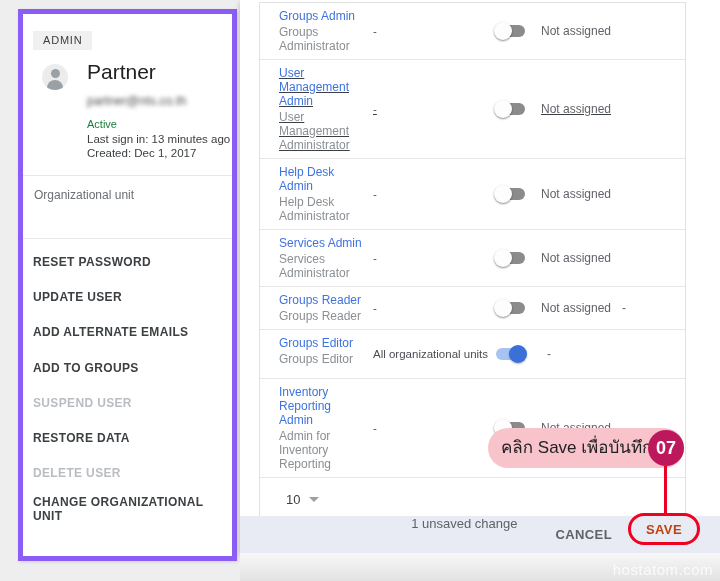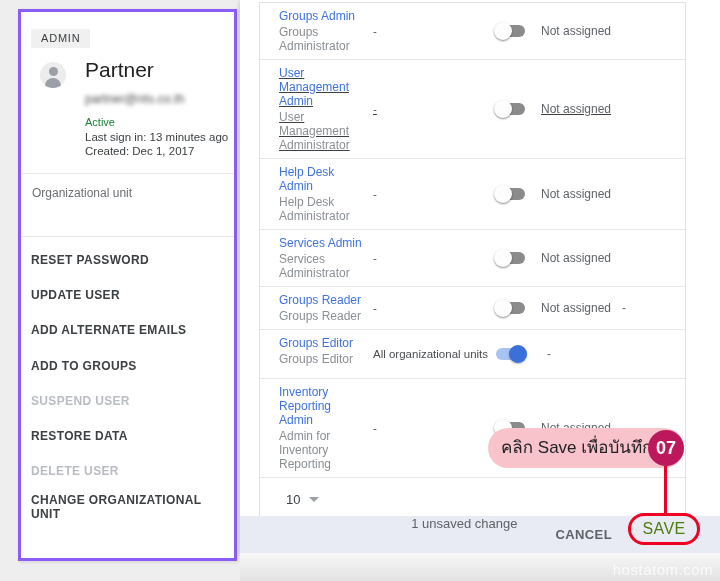--- a/index.html
+++ b/index.html
@@ -7,21 +7,21 @@
   body {
     position:relative; overflow:hidden;
     background:#eeeeee;
     font-family:"Liberation Sans", sans-serif;
     color:#3c4043;
   }
 
   
   .sidebar-card {
     position:absolute; left:18px; top:9px; width:219px; height:552px;
-    background:#ffffff; border:3px solid #8b5cf6;
+    background:#ffffff; border:5px solid #8b5cf6;
     box-shadow:1px 1px 3px rgba(0,0,0,.12);
   }
   .admin-badge {
     position:absolute; left:10px; top:17px;
     background:#f0f0f0; color:#3c4043;
     font-size:11px; letter-spacing:.8px; padding:3px 10px 4px;
   }
   .avatar {
     position:absolute; left:19px; top:50px; width:26px; height:26px;
     border-radius:50%; background:#ececec; overflow:hidden;
@@ -105,21 +105,21 @@
   }
   .unsaved { font-size:13px; color:#5f6368; margin-right:38px; }
   .cancel-btn { font-size:13px; font-weight:bold; letter-spacing:.4px; color:#5f6368;
                 margin-right:16px; background:none; border:none; cursor:pointer;
                 font-family:"Liberation Sans", sans-serif; }
   .save-outline {
     position:relative; top:-3px; width:72px; height:32px;
     border:3px solid #ef0121; border-radius:16px;
     display:flex; align-items:center; justify-content:center;
   }
-  .save-btn { font-size:16px; font-weight:normal; letter-spacing:.4px; color:#4d7c0f;
+  .save-btn { font-size:13px; font-weight:bold; letter-spacing:.4px; color:#c2410c;
               background:none; border:none; cursor:pointer;
               font-family:"Liberation Sans", sans-serif; }
 
   
   .under-strip { position:absolute; left:240px; top:553px; width:480px; height:28px;
                  background:linear-gradient(#f7f7f7, #e2e2e2); }
   .watermark { position:absolute; right:7px; bottom:3px; font-size:15px; letter-spacing:.5px;
                color:#ffffff; opacity:.8; }
 </style>
 </head>

